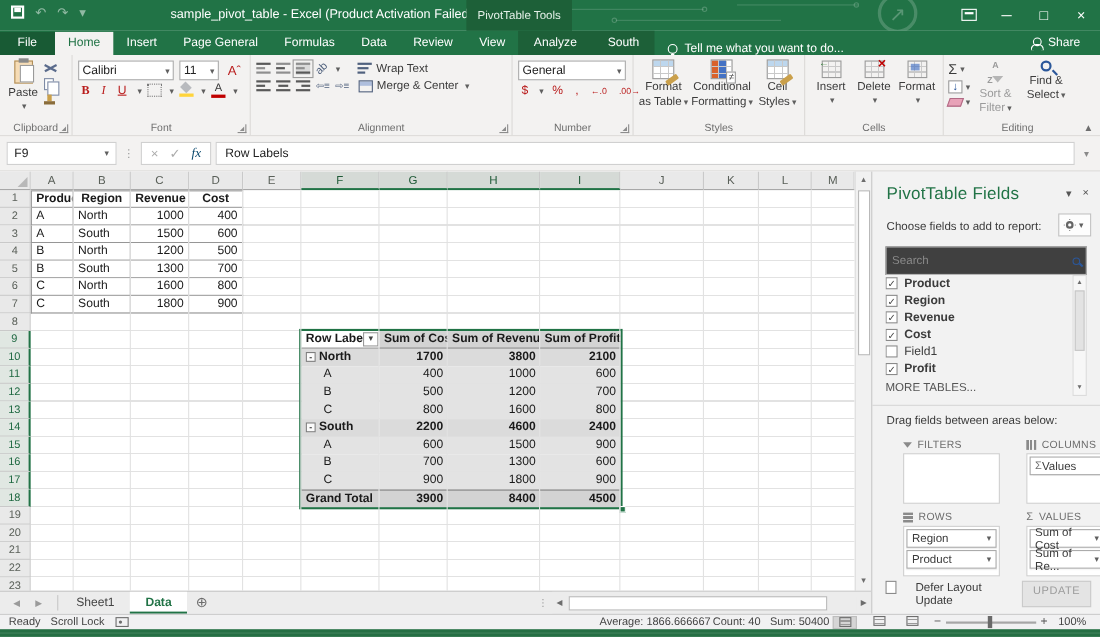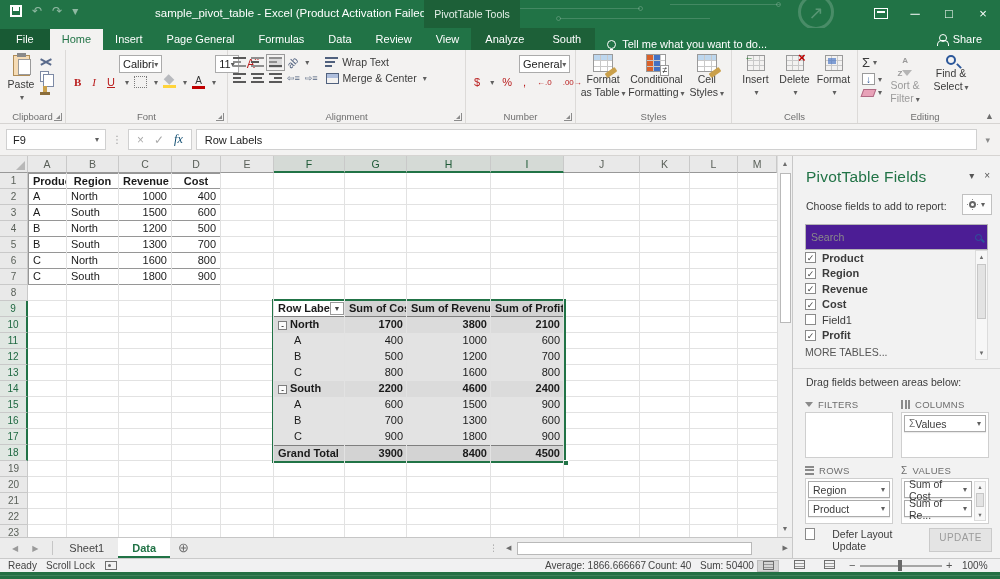--- a/index.html
+++ b/index.html
@@ -64,21 +64,21 @@
   .scissors { position:relative; width:12px; height:10px; }
   .scissors::before, .scissors::after { content:""; position:absolute; top:4px; left:0; width:12px; height:1.5px; background:#5a6b8c; }
   .scissors::before { transform:rotate(28deg); } .scissors::after { transform:rotate(-28deg); }
   .copy-ic { position:relative; width:9px; height:11px; border:1px solid #7d8aa5; background:#fff; }
   .copy-ic::before { content:""; position:absolute; left:2px; top:2px; width:9px; height:11px; border:1px solid #7d8aa5; background:#fff; }
   .painter-ic { width:10px; height:10px; position:relative; }
   .painter-ic::before { content:""; position:absolute; left:3px; top:0; width:4px; height:6px; background:#caa04b; }
   .painter-ic::after { content:""; position:absolute; left:0; top:6px; width:10px; height:3px; background:#8a6d3b; }
 
   .combo { background:#fff; border:1px solid #ababab; height:18px; display:flex; align-items:center;
-           padding:0 3px; font-size:11px; color:#222;margin-left:48px; }
+           padding:0 3px; font-size:11px; color:#222; }
   .combo .caret { margin-left:auto; }
   .fbtn { font-size:11px; color:#b91c1c; padding:1px 3px; display:flex; align-items:center; }
   .grow-ic { font-size:12px; }
   .bold-b { font-weight:bold; font-family:"Liberation Serif", serif; }
   .ital-i { font-style:italic; font-family:"Liberation Serif", serif; }
   .under-u { text-decoration:underline; }
   .border-ic { width:13px; height:12px; border:1px dotted #7a7a7a; position:relative; }
   .fill-ic { width:13px; height:12px; position:relative; }
   .fill-ic::before { content:""; position:absolute; left:2px; top:0; width:8px; height:7px; background:#b8babe; transform:rotate(45deg); }
   .fill-ic::after { content:""; position:absolute; left:0; bottom:0; width:13px; height:3px; background:#ffd43b; }
@@ -214,41 +214,41 @@
   
   .panel { position:absolute; top:156px; left:792px; width:208px; height:402px; background:#f2f2f2;
            border-left:1px solid #c8c8c8; font-size:11px; color:#3b3b3b; }
   .ptitle { position:absolute; left:13px; top:12px; font-size:15.5px; color:#217346; letter-spacing:.2px; }
   .ptitle-btns { position:absolute; right:10px; top:14px; color:#555; font-size:10px; display:flex; gap:10px; }
   .choose { position:absolute; left:13px; top:44px; font-size:10.5px; }
   .gearbtn { position:absolute; right:8px; top:38px; width:30px; height:21px; background:#fdfdfd; border:1px solid #c0c0c0;
              display:flex; align-items:center; justify-content:center; gap:3px; }
   .gear { width:7px; height:7px; border:2px solid #666; border-radius:50%;
           box-shadow:0 -5px 0 -3px #666, 0 5px 0 -3px #666, -5px 0 0 -3px #666, 5px 0 0 -3px #666; }
-  .searchbox { position:absolute; left:12px; top:68px; right:12px; height:19px; background:#4c1d95; border:1px solid #b5b5b5;
+  .searchbox { position:absolute; left:12px; top:68px; right:12px; height:19px; background:#404040; border:1px solid #b5b5b5;
                display:flex; align-items:center; padding:12px 5px;justify-content:flex-end; }
   .searchbox .ph { color:#8a8a8a; font-size:10.5px; }
   .searchbox .lens2 { margin-left:auto; width:7px; height:7px; border:1.5px solid #2b579a; border-radius:50%; position:relative; }
   .searchbox .lens2::after { content:""; position:absolute; left:5px; top:5px; width:4px; height:1.5px; background:#2b579a; transform:rotate(45deg); }
   .fieldlist { position:absolute; left:12px; top:94px; right:12px; height:110px; overflow:hidden; }
   .fielditem { display:flex; align-items:center; gap:6px; height:15.5px; }
   .fcheck { width:11px; height:11px; background:#fff; border:1px solid #8a8a8a; font-size:9px; line-height:10px;
             text-align:center; color:#444; flex-shrink:0; }
   .fielditem .fname { font-size:11px; }
   .fielditem.checked .fname { font-weight:bold; }
   .moretables { font-size:10.5px; color:#555; margin-top:3px; }
   .flist-scroll { position:absolute; right:0; top:0; width:13px; height:110px; background:#f7f7f7; border:1px solid #dcdcdc; }
   .flist-scroll .sa { font-size:6px; color:#6d6d6d; text-align:center; line-height:12px; height:12px; }
   .flist-scroll .sa.bot { position:absolute; bottom:0; width:100%; }
   .flist-thumb { position:absolute; left:1px; top:13px; width:9px; height:55px; background:#e3e3e3; border:1px solid #c6c6c6; }
   .pdivider { position:absolute; left:0; right:0; top:212px; border-top:1px solid #d8d8d8; }
   .draglabel { position:absolute; left:13px; top:220px; font-size:10.5px; }
   .areas { position:absolute; left:12px; right:12px; top:240px; }
   .arearow { display:flex; gap:8px; }
-  .areacol { width:100px; }
+  .areacol { width:100px;margin-left:16px; }
   .ahead { display:flex; align-items:center; gap:5px; height:16px; font-size:9.5px; color:#6d6d6d; letter-spacing:.3px; }
   .abox { width:88px; height:46px; background:#fff; border:1px solid #cfcfcf; margin-bottom:4px; padding:2px; position:relative; }
   .chip { height:17px; background:#fff; border:1px solid #ababab; box-shadow:0 1px 1px rgba(0,0,0,.08); display:flex;
           align-items:center; font-size:10.5px; padding:0 4px; margin-bottom:2px; }
   .chip .caret { margin-left:auto; }
   .funnel2 { width:0; height:0; border-left:4px solid transparent; border-right:4px solid transparent; border-top:5px solid #8a8a8a; position:relative; }
   .colbars { width:9px; height:9px; background:linear-gradient(90deg,#8a8a8a 0 2px, transparent 2px 3.5px, #8a8a8a 3.5px 5.5px, transparent 5.5px 7px, #8a8a8a 7px 9px); }
   .rowbars { width:9px; height:9px; background:linear-gradient(#8a8a8a 0 2px, transparent 2px 3.5px, #8a8a8a 3.5px 5.5px, transparent 5.5px 7px, #8a8a8a 7px 9px); }
   .sigma-sm { font-size:10px; color:#6d6d6d; }
   .values-scroll { position:absolute; right:2px; top:2px; width:12px; height:40px; background:#f7f7f7; border:1px solid #dcdcdc; }

